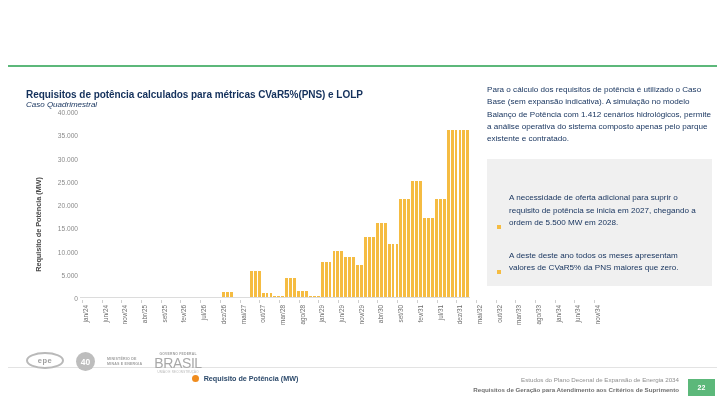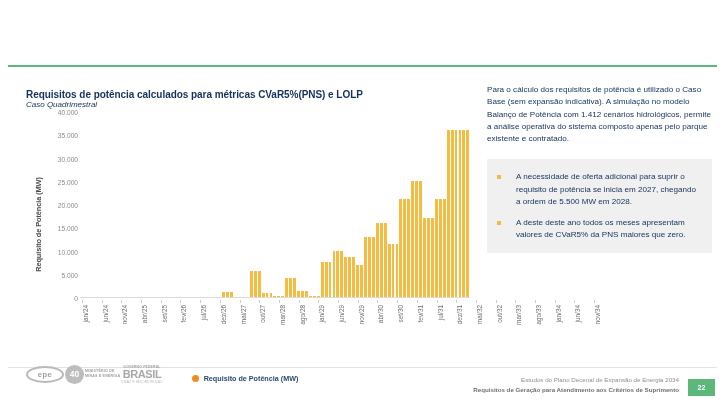--- a/index.html
+++ b/index.html
@@ -181,23 +181,24 @@
     color: #14315c;
   }
   .side-box {
     margin-top: 14px;
     background: #f0f0f0;
     padding: 12px 12px 12px 10px;
     width: 225px;
   }
   .bullet-row {
     display: flex;
-    align-items: flex-start;
-    gap: 15px;
+    align-items: flex-end;
+    gap: 8px;
     margin-bottom: 9px;
+    margin-top: 21px;
   }
   .bullet-row:last-child { margin-bottom: 0; }
   .bullet-sq {
     width: 4px; height: 4px;
     background: #f5bc42;
     margin-top: 4px;
     flex: 0 0 4px;
   }
   .bullet-txt {
     font-size: 8.1px;
@@ -207,25 +208,24 @@
 
   
   .footer-rule {
     position: absolute;
     left: 8px; bottom: 32px;
     width: 709px; height: 1px;
     background: #e3e3e3;
   }
   .logos {
     position: absolute;
-    left: 26px; bottom: 12px;
+    left: 26px; bottom: 20px;
     height: 28px;
     display: flex;
-    align-items: center;
-    gap: 1px;
+    gap: 12px;
   }
   .logo-epe {
     width: 38px; height: 17px;
     border-radius: 50%;
     border: 2px solid #b9b9b9;
     display: flex; align-items: center; justify-content: center;
     font-size: 7.5px; font-weight: bold; color: #9e9e9e;
     letter-spacing: 0.5px;
   }
   .logo-20 {
@@ -242,21 +242,21 @@
   }
   .logo-mme span {
     font-size: 3.6px; font-weight: bold; color: #9e9e9e;
     letter-spacing: 0.2px; line-height: 1.5;
   }
   .logo-brasil {
     display: flex; flex-direction: column; align-items: center;
     justify-content: center; height: 22px;
   }
   .logo-brasil .gov { font-size: 3.4px; font-weight: bold; color: #9e9e9e; letter-spacing: .2px; }
-  .logo-brasil .br  { font-size: 11px; font-weight: bold; color: #a8a8a8; letter-spacing: -0.4px; line-height: 1; }
+  .logo-brasil .br  { font-size: 14px; font-weight: normal; color: #a8a8a8; letter-spacing: -0.4px; line-height: 1; }
   .logo-brasil .sub { font-size: 2.9px; color: #b4b4b4; letter-spacing: .2px; }
 
   .foot-right {
     position: absolute;
     right: 46px; bottom: 5px;
     text-align: right;
   }
   .foot-line1 { font-size: 6.2px; color: #8e8e8e; line-height: 1.6; }
   .foot-line2 { font-size: 6.2px; color: #6f6f6f; font-weight: bold; line-height: 1.6; }
   .page-badge {

